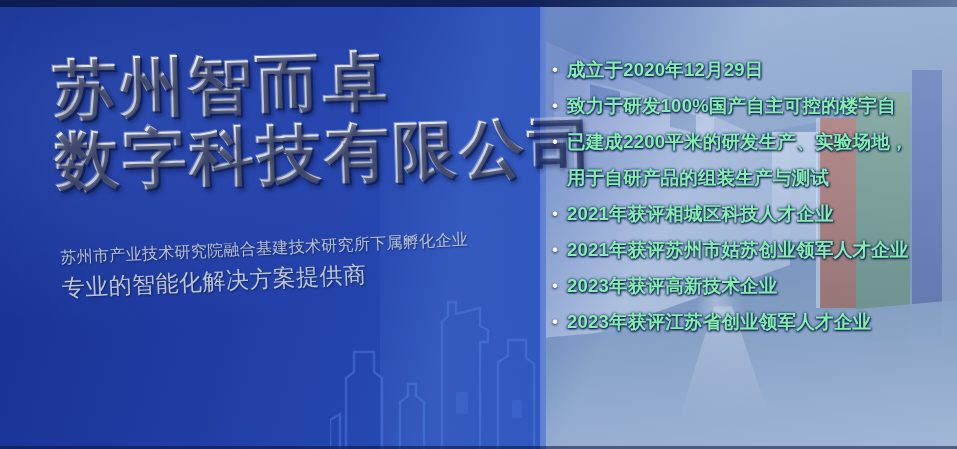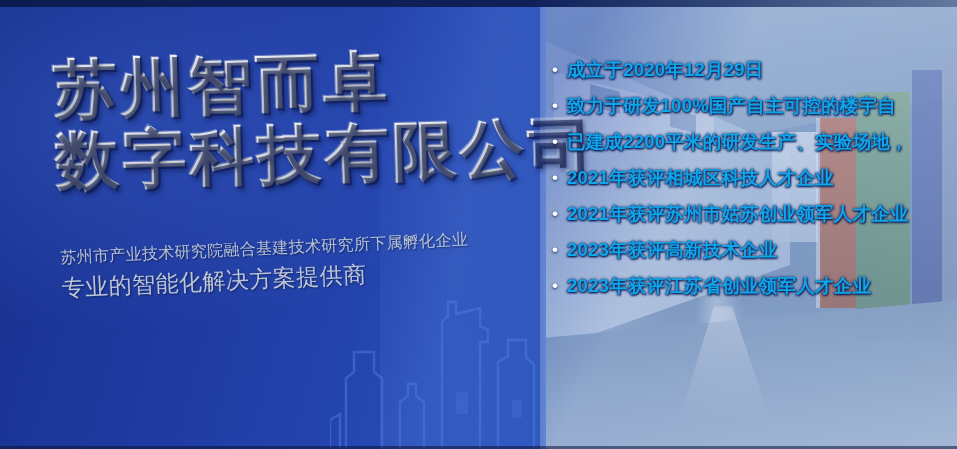--- a/index.html
+++ b/index.html
@@ -183,21 +183,21 @@
   }
   .b-dot{
     width:24px;flex:0 0 24px;
     color:#ffffff;font-size:17px;line-height:36px;
     text-align:center;
     text-shadow:0 1px 3px rgba(10,25,70,.9);
   }
   .b-dot.empty{visibility:hidden;}
   .b-txt{
     flex:1;
-    color:#0ea5e9;
+    color:#86efac;
     font-size:18.5px;
     font-weight:700;
     line-height:36px;
     letter-spacing:.012em;
     white-space:nowrap;
     text-shadow:
       0 0 3px rgba(15,35,95,.95),
       1px 1px 2px rgba(10,25,80,.95),
       -1px 1px 2px rgba(10,25,80,.6);
   }
@@ -261,20 +261,24 @@
     </div>
     <div class="b-row">
       <span class="b-dot">•</span>
       <span class="b-txt">致力于研发100%国产自主可控的楼宇自</span>
     </div>
     <div class="b-row">
       <span class="b-dot">•</span>
       <span class="b-txt">已建成2200平米的研发生产、实验场地，</span>
     </div>
     <div class="b-row">
+      <span class="b-dot empty"></span>
+      <span class="b-txt">用于自研产品的组装生产与测试</span>
+    </div>
+    <div class="b-row">
       <span class="b-dot">•</span>
       <span class="b-txt">2021年获评相城区科技人才企业</span>
     </div>
     <div class="b-row">
       <span class="b-dot">•</span>
       <span class="b-txt">2021年获评苏州市姑苏创业领军人才企业</span>
     </div>
     <div class="b-row">
       <span class="b-dot">•</span>
       <span class="b-txt">2023年获评高新技术企业</span>

